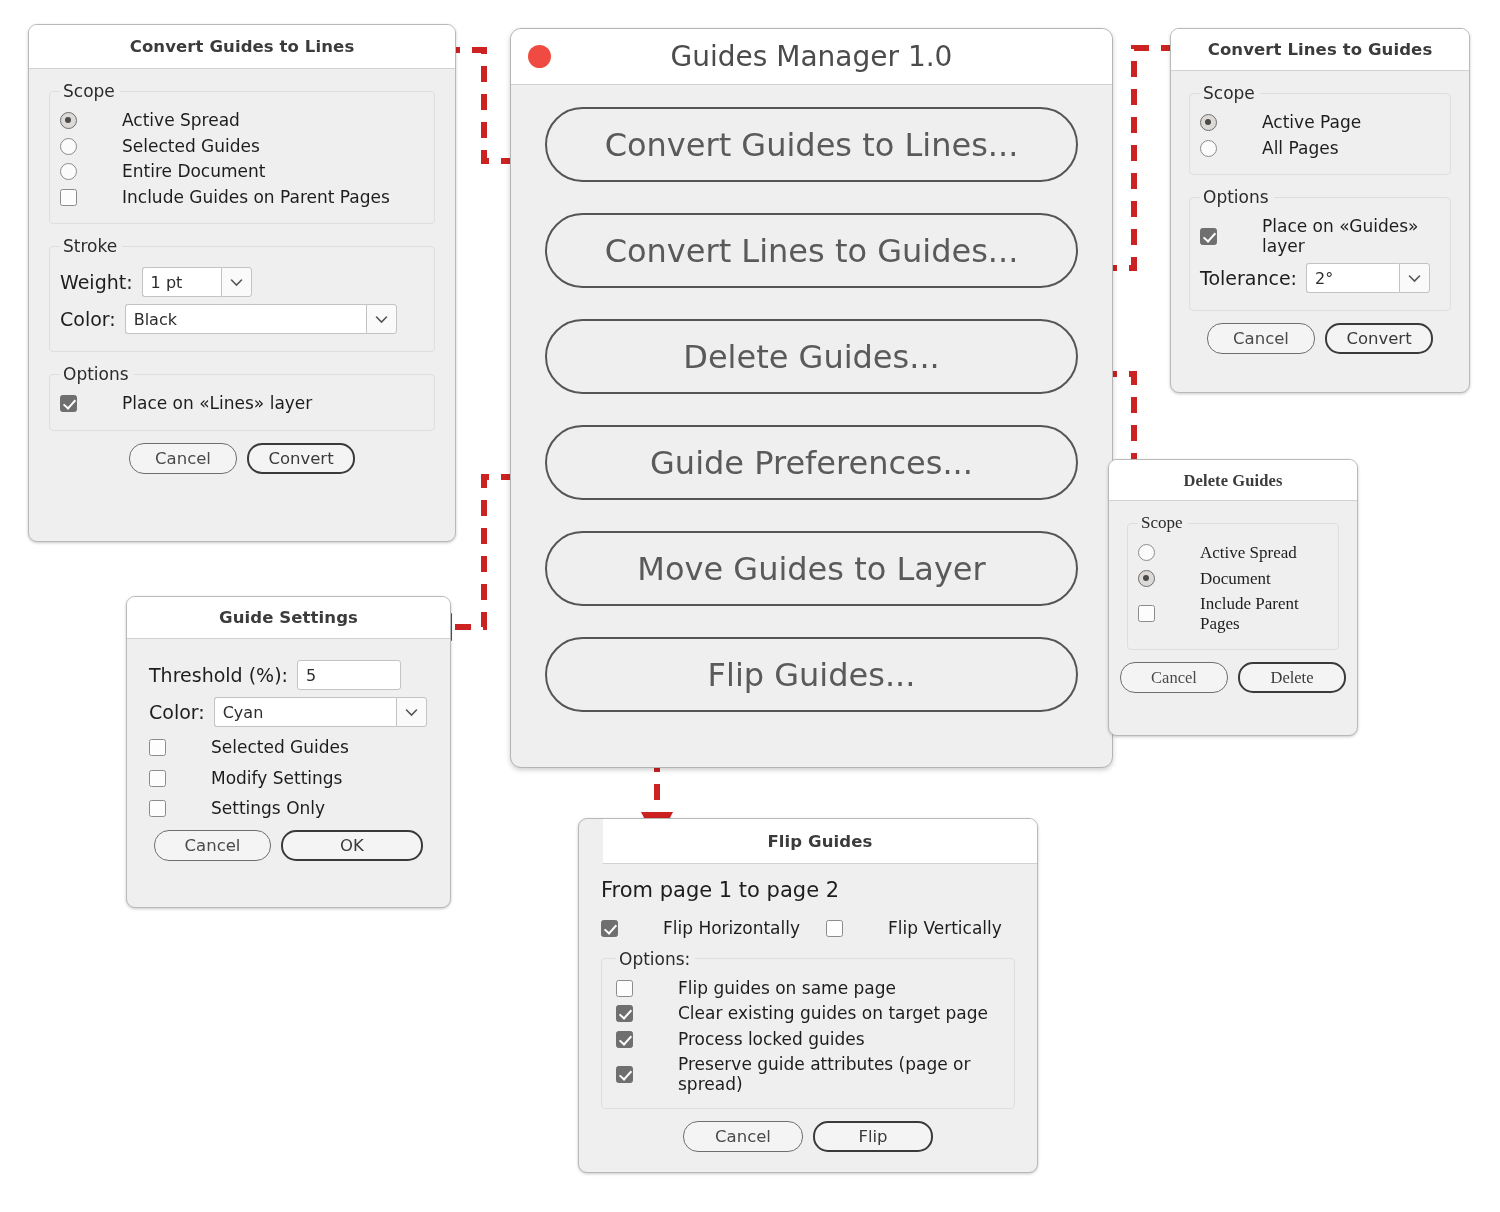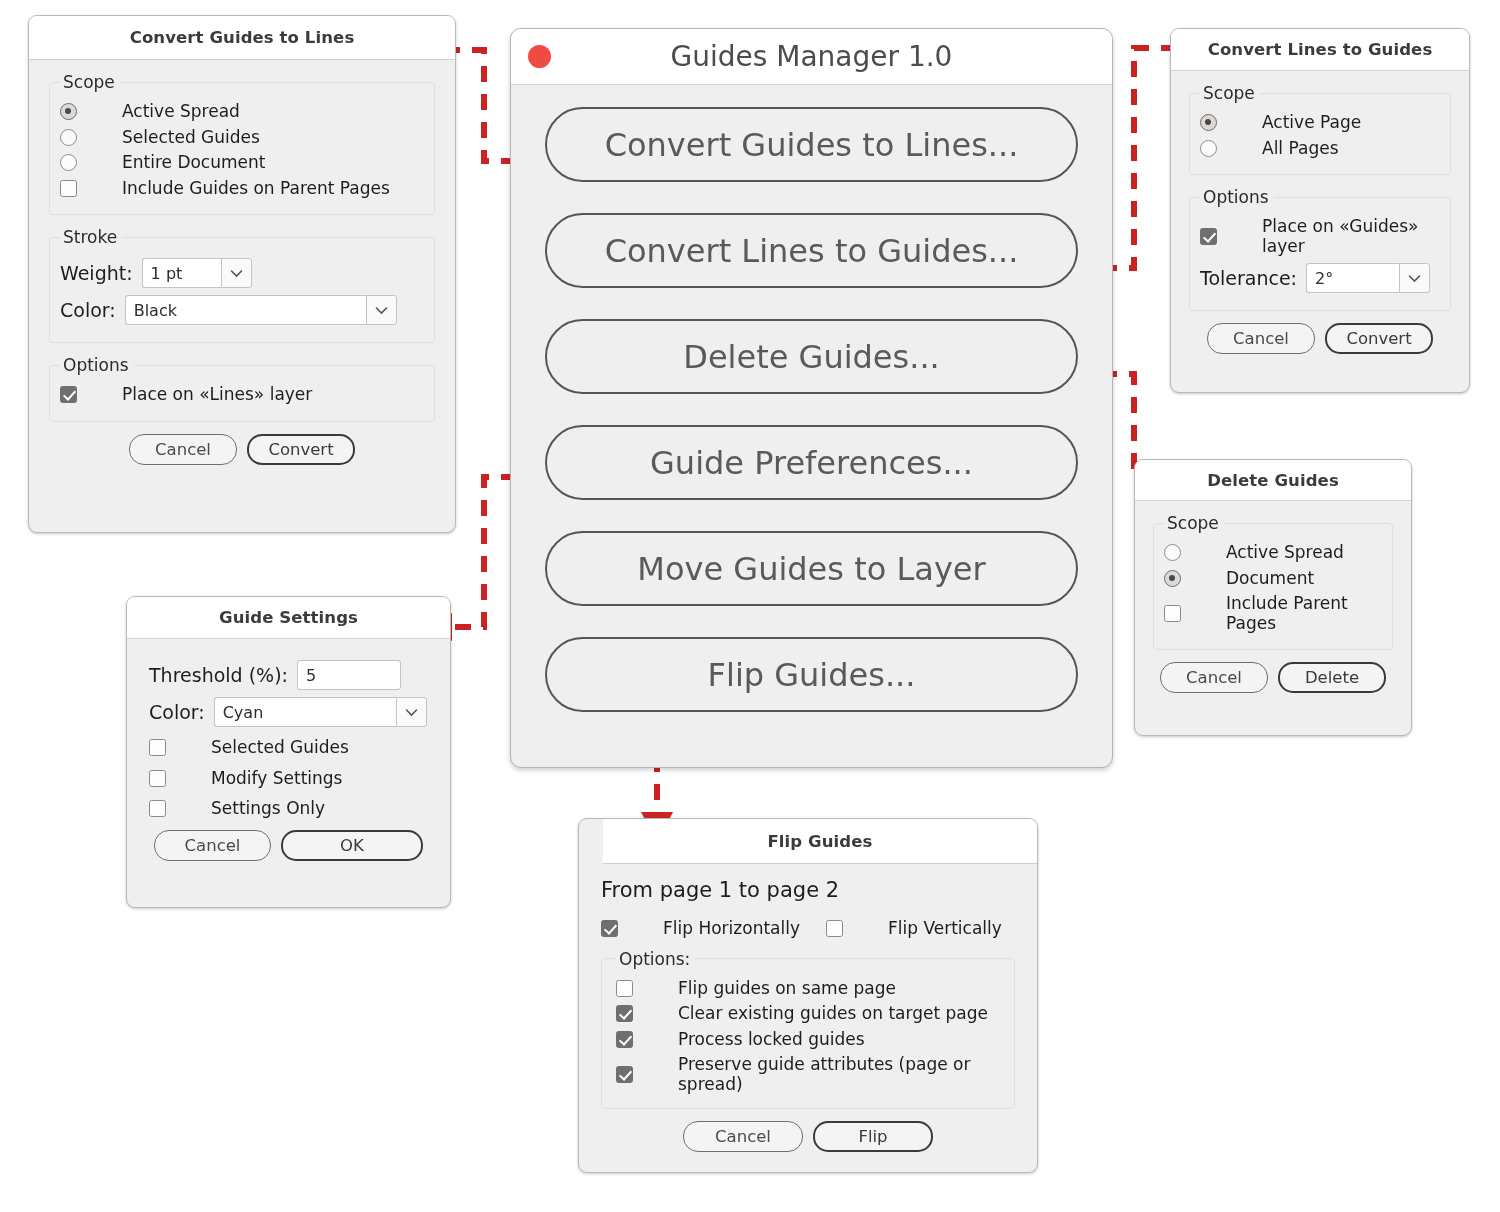--- a/index.html
+++ b/index.html
@@ -180,21 +180,21 @@
   <div class="btns">
     <div class="bigbtn">Convert Guides to Lines...</div>
     <div class="bigbtn">Convert Lines to Guides...</div>
     <div class="bigbtn">Delete Guides...</div>
     <div class="bigbtn">Guide Preferences...</div>
     <div class="bigbtn">Move Guides to Layer</div>
     <div class="bigbtn">Flip Guides...</div>
   </div>
 </div>
 
-<div class="dlg" id="dlg-cgl" style="left:28px; top:15px; width:428px; height:518px;">
+<div class="dlg" id="dlg-cgl" style="left:28px; top:24px; width:428px; height:518px;">
   <div class="dlg-title" style="height:44px; line-height:44px;">Convert Guides to Lines</div>
   <div class="dlg-body" style="padding:12px 20px 16px 20px;">
 
     <fieldset class="grp">
       <legend>Scope</legend>
       <div class="row">
         <span class="radio on"></span>
         <span class="lbl">Active Spread</span>
       </div>
       <div class="row">
@@ -287,21 +287,21 @@
       </div>
     </fieldset>
 
     <div class="footer">
       <div class="btn">Cancel</div>
       <div class="btn default">Convert</div>
     </div>
   </div>
 </div>
 
-<div class="dlg" id="dlg-del" style="left:1134px; top:459px; width:278px; height:277px;">
+<div class="dlg" id="dlg-del" style="left:1108px; top:459px; width:250px; height:277px;font-family:Liberation Serif, serif;">
   <div class="dlg-title" style="height:41px; line-height:41px;">Delete Guides</div>
   <div class="dlg-body" style="padding:12px 18px 14px 18px;">
 
     <fieldset class="grp">
       <legend>Scope</legend>
       <div class="row">
         <span class="radio"></span>
         <span class="lbl">Active Spread</span>
       </div>
       <div class="row">

